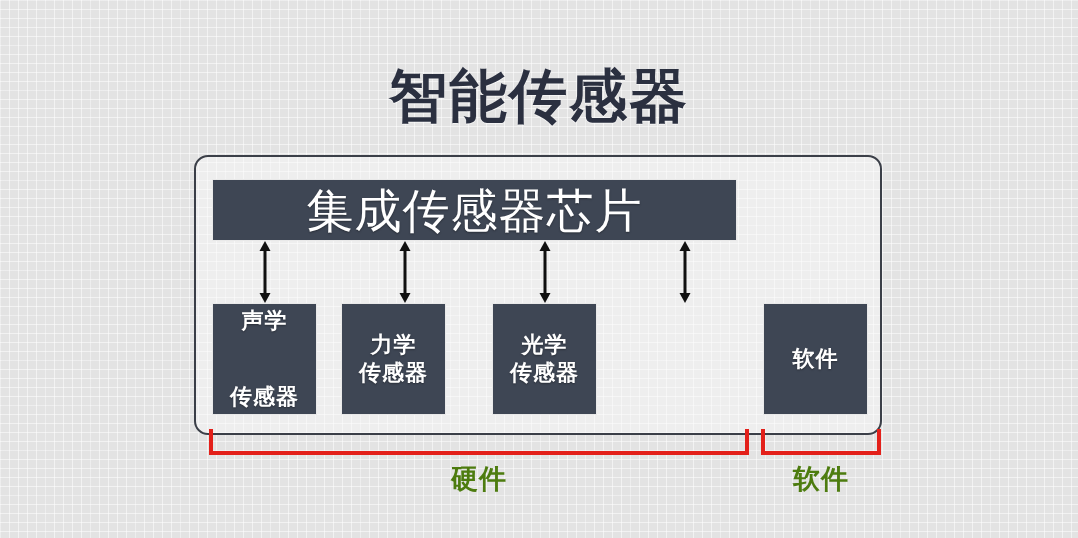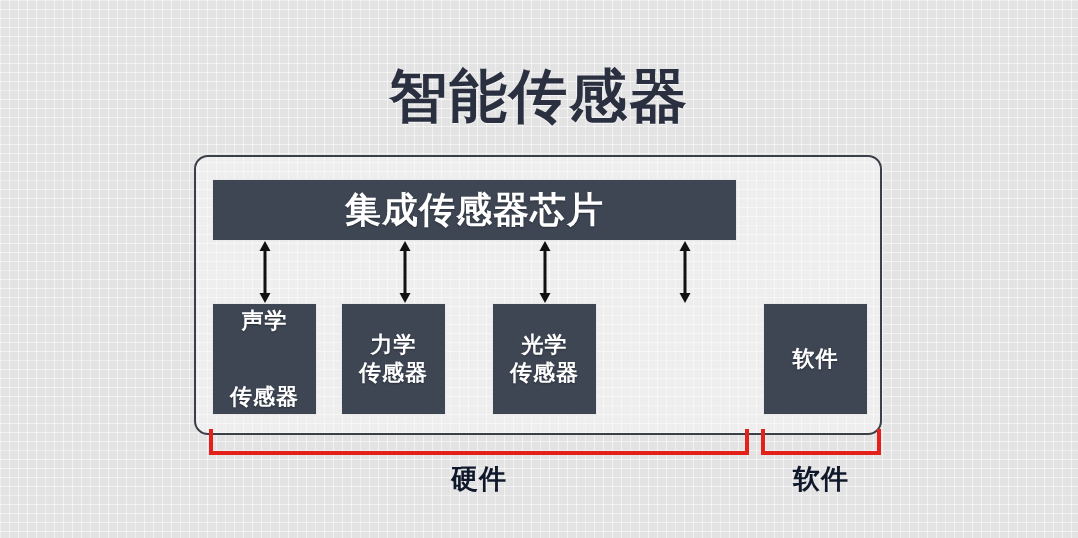--- a/index.html
+++ b/index.html
@@ -42,21 +42,21 @@
   }
 
   
   #header-box {
     position:absolute; left:212px; top:179px; width:525px; height:62px;
     background:#3e4654;
     border:1px solid #e9e9e9;
     display:flex; align-items:center; justify-content:center;
   }
   #header-box .box-text {
-    color:#ffffff; font-size:36px; font-weight:bold; letter-spacing:1px;
+    color:#ffffff; font-size:47px; font-weight:normal; letter-spacing:1px;
     line-height:1;
     text-shadow:0 1px 2px rgba(0,0,0,0.35);
   }
 
   
   .arrow-connector {
     position:absolute; top:241px; width:14px; height:62px;
   }
   .arrow-connector svg { display:block; }
 
@@ -76,21 +76,21 @@
 
   
   .bracket {
     position:absolute; top:429px; height:26px;
     border:4px solid #e3201a;
     border-top:none;
   }
   .bracket-label {
     position:absolute; top:461px;
     text-align:center;
-    color:#0f172a; font-size:27px; font-weight:bold; letter-spacing:1px;
+    color:#4d7c0f; font-size:27px; font-weight:bold; letter-spacing:1px;
   }
 </style>
 </head>
 <body>
 
 <div id="grid-bg"></div>
 
 <div id="stage">
 
   <div id="page-title">智能传感器</div>

